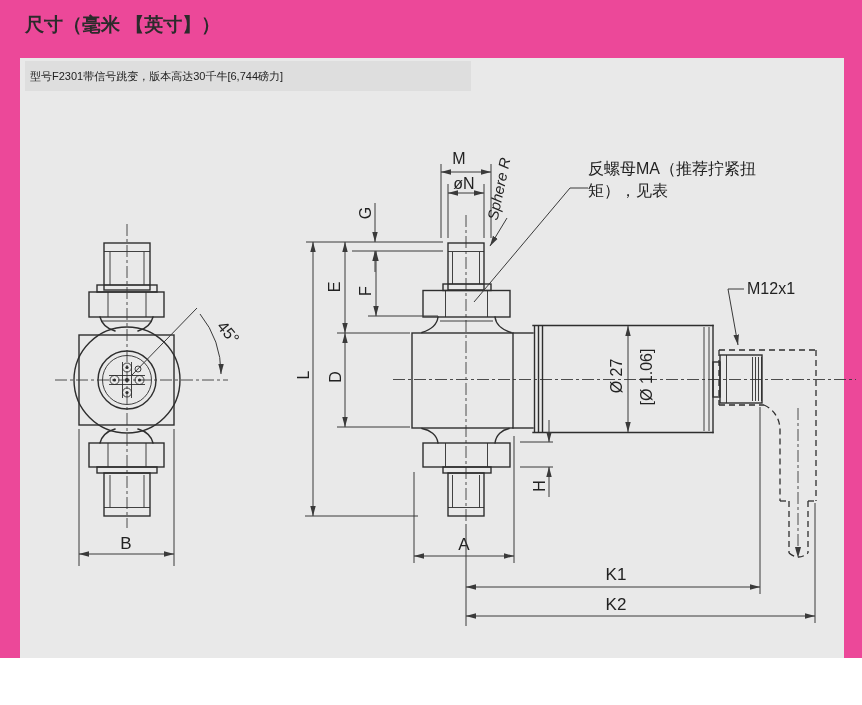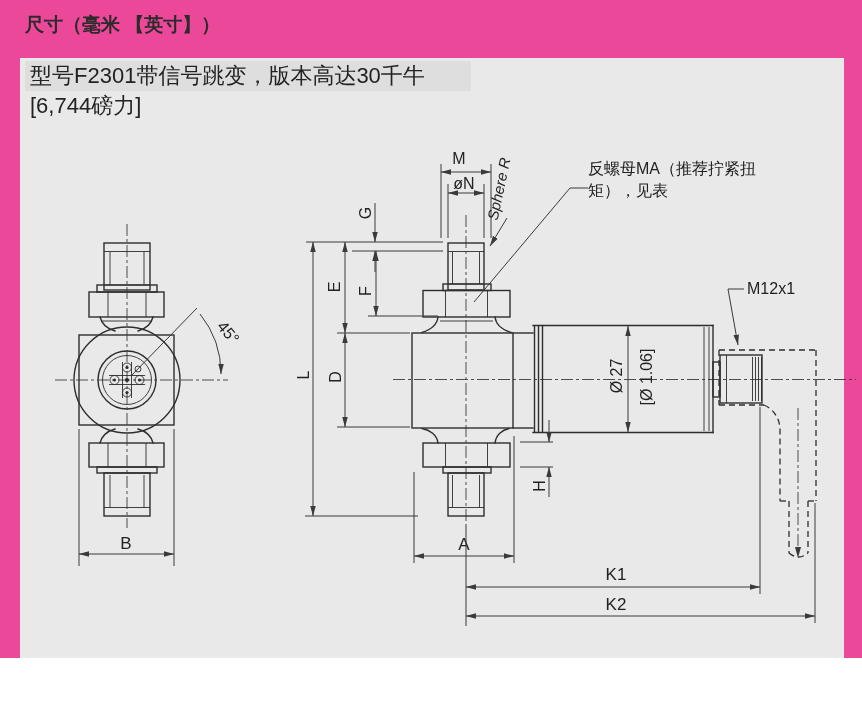--- a/index.html
+++ b/index.html
@@ -1,21 +1,21 @@
 <!DOCTYPE html>
 <html><head>
 <meta charset="utf-8">
 <style>
   html,body{margin:0;padding:0;background:#fff;}
   .page{position:relative;width:862px;height:658px;background:#ec4899;overflow:hidden;
         font-family:"Liberation Sans","DejaVu Sans",sans-serif;color:#222;}
   .doc-title{position:absolute;left:25px;top:12px;font-size:19px;font-weight:bold;color:#2b2b2b;}
   .panel{position:absolute;left:20px;top:58px;width:824px;height:639px;background:#e9e9e9;}
   .panel-band{position:absolute;left:25px;top:61px;width:446px;height:30px;background:#dedede;
-              font-size:22px;line-height:30px;padding-left:5px;box-sizing:border-box;color:#222;}
+              font-size:11px;line-height:30px;padding-left:5px;box-sizing:border-box;color:#222;}
   svg.drawing{position:absolute;left:0;top:0;}
   .ol{stroke:#2e2e2e;stroke-width:1.4;fill:none;stroke-linecap:square;}
   .thin{stroke:#2e2e2e;stroke-width:0.9;fill:none;}
   .dim{stroke:#3a3a3a;stroke-width:1;fill:none;}
   .cl{stroke:#3a3a3a;stroke-width:0.9;stroke-dasharray:12 3 3 3;fill:none;}
   .dash{stroke:#2e2e2e;stroke-width:1.3;stroke-dasharray:6 4;fill:none;}
   text.dt{font-family:"Liberation Sans","DejaVu Sans",sans-serif;font-size:16px;fill:#222;}
   text.big{font-size:17px;}
   text.it{font-style:italic;font-size:15px;}
 </style>

